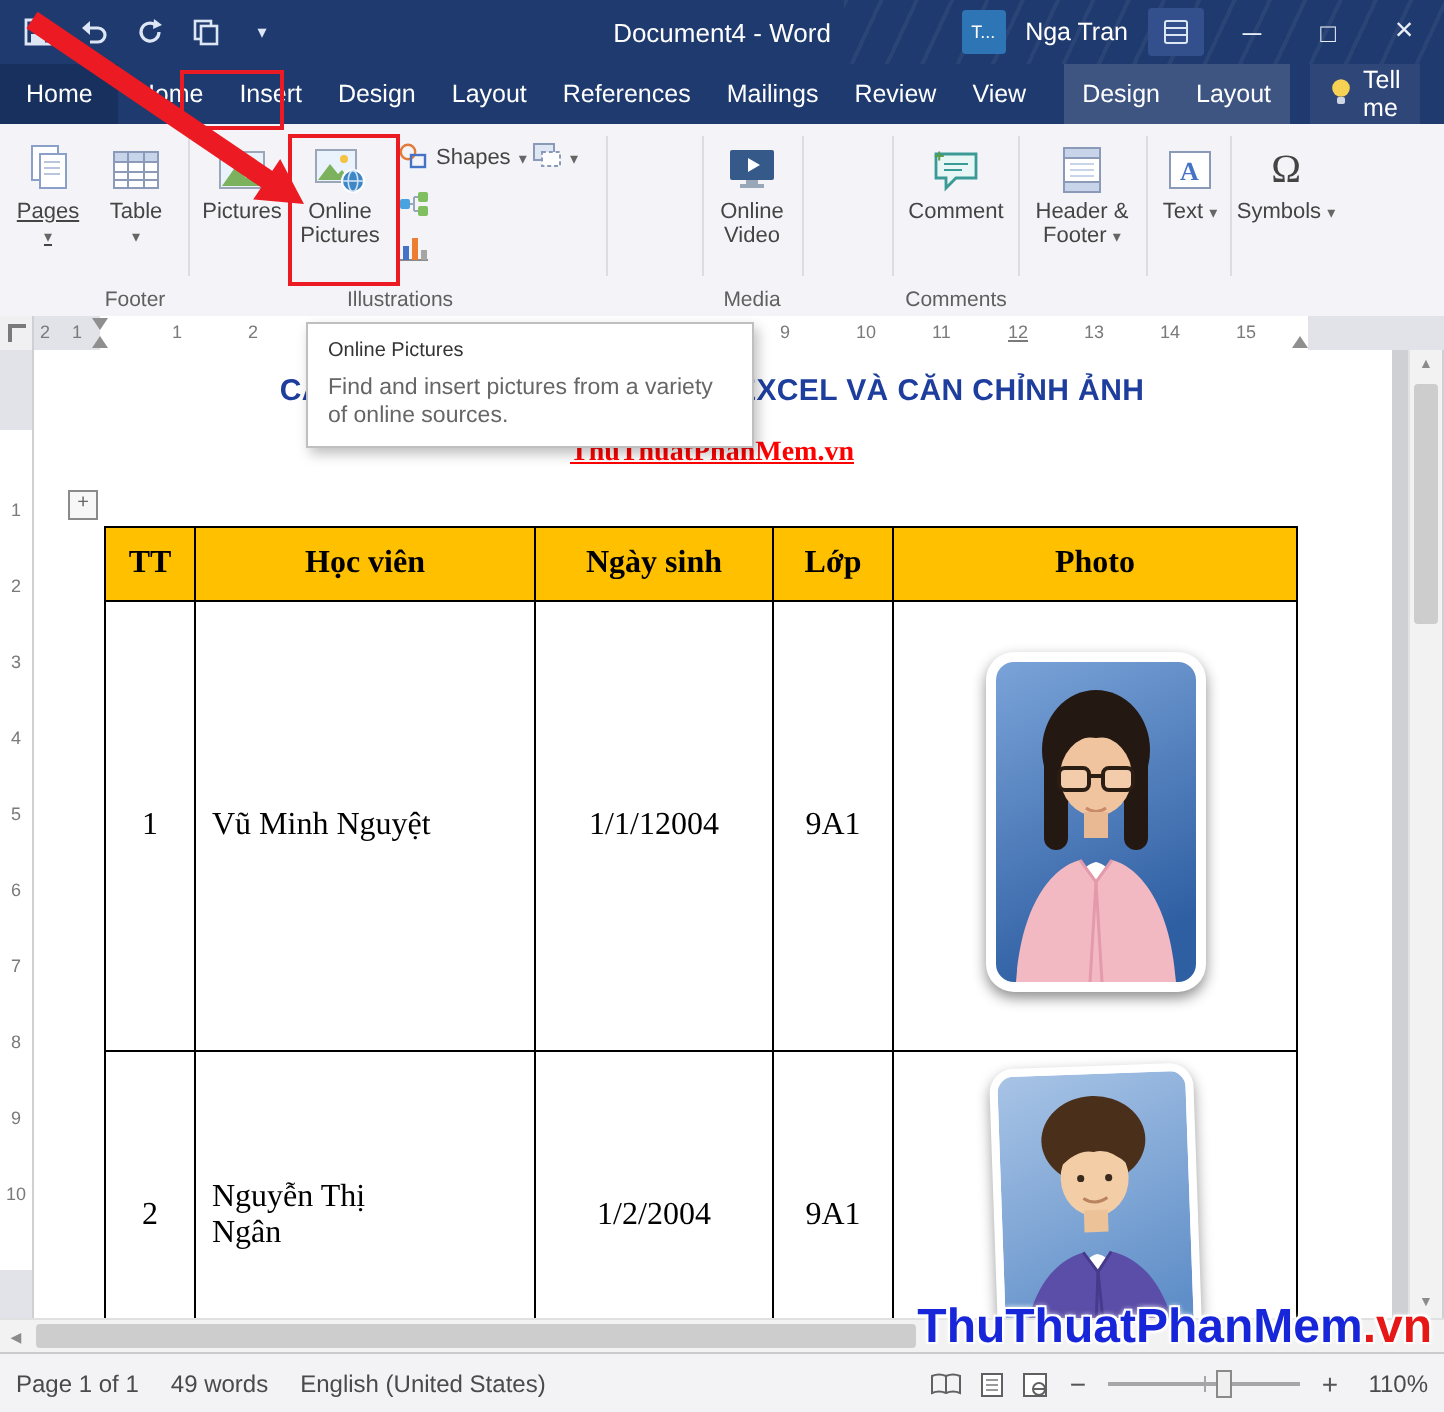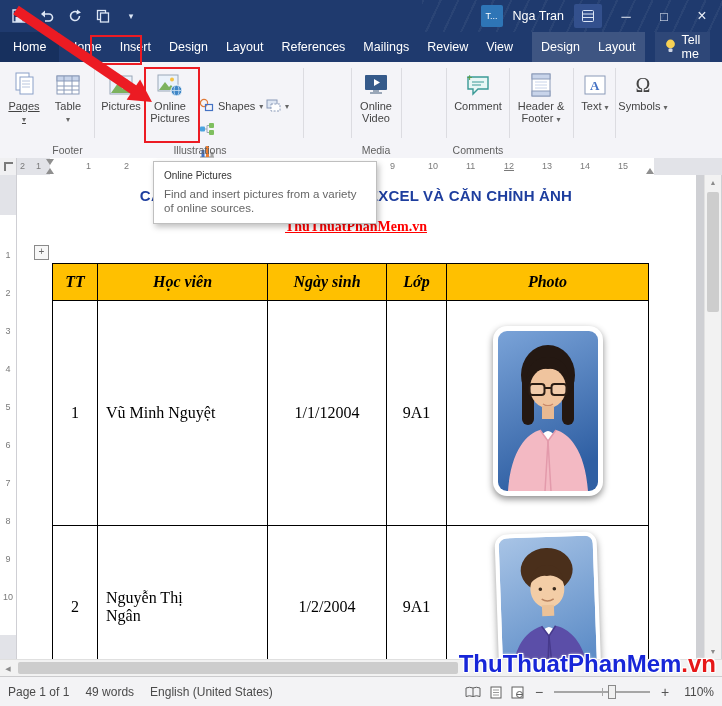--- a/index.html
+++ b/index.html
@@ -27,21 +27,21 @@
   .ctx-tabs{display:flex;margin-left:10px;background:rgba(255,255,255,.14);}
   .tellme{display:flex;align-items:center;gap:6px;margin-left:10px;padding:0 10px;background:rgba(255,255,255,.07);}
   .share-btn{margin-left:auto;display:flex;align-items:center;gap:6px;padding:0 12px;}
 
   
   .ribbon{position:absolute;left:0;top:62px;width:722px;height:96px;background:#f4f4f8;border-bottom:1px solid #d2d2d7;}
   .rbtn{position:absolute;top:3px;height:78px;display:flex;flex-direction:column;align-items:center;color:#444;font-size:11px;cursor:default;}
   .rbtn .ricon{height:30px;display:flex;align-items:flex-end;justify-content:center;margin-top:2px;}
   .rlabel{text-align:center;line-height:12px;margin-top:3px;}
   .arr{font-size:8px;color:#666;}
-  .smallbtn{position:absolute;display:flex;align-items:center;gap:4px;color:#444;font-size:11px;height:22px;margin-top:27px;}
+  .smallbtn{position:absolute;display:flex;align-items:center;gap:4px;color:#444;font-size:11px;height:22px;}
   .vsep{position:absolute;top:6px;height:70px;width:1px;background:#dcdce1;}
   .grouplabel{position:absolute;top:82px;font-size:10.5px;color:#5f5f5f;text-align:center;}
 
   
   .ruler-h{position:absolute;left:0;top:158px;width:722px;height:17px;background:#e2e3e8;border-bottom:1px solid #cfcfd4;}
   .rh-white{position:absolute;left:50px;top:0;width:604px;height:17px;background:#ffffff;}
   .rnum{position:absolute;top:3px;font-size:9px;color:#7a7a7a;}
   .corner{position:absolute;left:0;top:0;width:16px;height:17px;background:#f0f0f2;border-right:1px solid #cfcfd4;display:flex;align-items:center;justify-content:center;}
   .corner .lshape{width:7px;height:7px;border-left:2px solid #7a7a7a;border-top:2px solid #7a7a7a;}
   .ind-top{position:absolute;left:46px;top:1px;width:0;height:0;border-left:4px solid transparent;border-right:4px solid transparent;border-top:6px solid #8f8f8f;}
@@ -54,21 +54,21 @@
   .rv-white{position:absolute;left:0;top:40px;width:16px;height:420px;background:#fff;}
   .vnum{position:absolute;left:0;width:16px;text-align:center;font-size:9px;color:#7a7a7a;}
   .page{position:absolute;left:16px;top:0;width:680px;height:484px;background:#fff;overflow:hidden;}
 
   .doc-heading{position:absolute;left:14px;right:14px;top:12px;text-align:center;font-weight:bold;font-size:15px;color:#1e3e9e;letter-spacing:.2px;}
   .doc-link{position:absolute;left:0;right:0;top:44px;text-align:center;font-family:"Liberation Serif",serif;font-weight:bold;font-size:14px;color:#ff0000;text-decoration:underline;}
   .tbl-handle{position:absolute;left:18px;top:70px;width:13px;height:13px;border:1px solid #8a8a8a;background:#f7f7f7;color:#666;font-size:10px;line-height:12px;text-align:center;}
 
   table.doc-table{position:absolute;left:36px;top:88px;width:596px;border-collapse:collapse;table-layout:fixed;font-family:"Liberation Serif",serif;color:#000;}
   .doc-table td,.doc-table th{border:1px solid #000;}
-  .doc-table th{background:#ffc000;height:34px;font-size:16px;font-weight:bold;text-align:center;font-style:italic;}
+  .doc-table th{background:#ffc000;height:34px;font-size:16px;font-weight:bold;text-align:center;}
   .doc-table td{font-size:16px;vertical-align:middle;}
   td.c{text-align:center;}
   td.name{padding-left:8px;}
   td.name.wrap{padding-right:48px;}
   tr.r1 td{height:222px;}
   tr.r2 td{height:155px;}
   .photo-cell{text-align:center;vertical-align:middle;}
   .photo-card1{display:inline-block;width:110px;height:170px;background:#fff;border-radius:14px;box-shadow:0 3px 7px rgba(0,0,0,.45);padding:5px;box-sizing:border-box;}
   .photo-card1 svg{border-radius:9px;display:block;}
   .photo-card2{display:inline-block;width:102px;height:150px;background:#fff;border-radius:12px;box-shadow:0 3px 7px rgba(0,0,0,.4);padding:4px;box-sizing:border-box;transform:rotate(-2deg);margin-top:6px;}
@@ -136,20 +136,21 @@
       <div class="qat-btn">
         <svg width="14" height="14" viewBox="0 0 14 14">
             <rect x="1.5" y="1.5" width="8" height="9" fill="none" stroke="#dce6f5" stroke-width="1.3"></rect>
             <rect x="4.5" y="4" width="8" height="9" fill="#1f3a6e" stroke="#dce6f5" stroke-width="1.3"></rect>
           </svg>
       </div>
       <div class="qat-btn">
         <span class="arr" style="color:#dce6f5;font-size:9px;">▾</span>
       </div>
     </div>
+    <div class="title-text">Document4 - Word</div>
     <div class="tb-right">
       <div class="user-badge">T...</div>
       <div class="user-name">Nga Tran</div>
       <div class="win-btn grid">
         <svg width="12" height="12" viewBox="0 0 12 12">
             <rect x="0.5" y="0.5" width="11" height="11" rx="1" fill="none" stroke="#dce6f5"></rect>
             <line x1="0.5" y1="4" x2="11.5" y2="4" stroke="#dce6f5"></line>
             <line x1="0.5" y1="7.5" x2="11.5" y2="7.5" stroke="#dce6f5"></line>
           </svg>
       </div>

